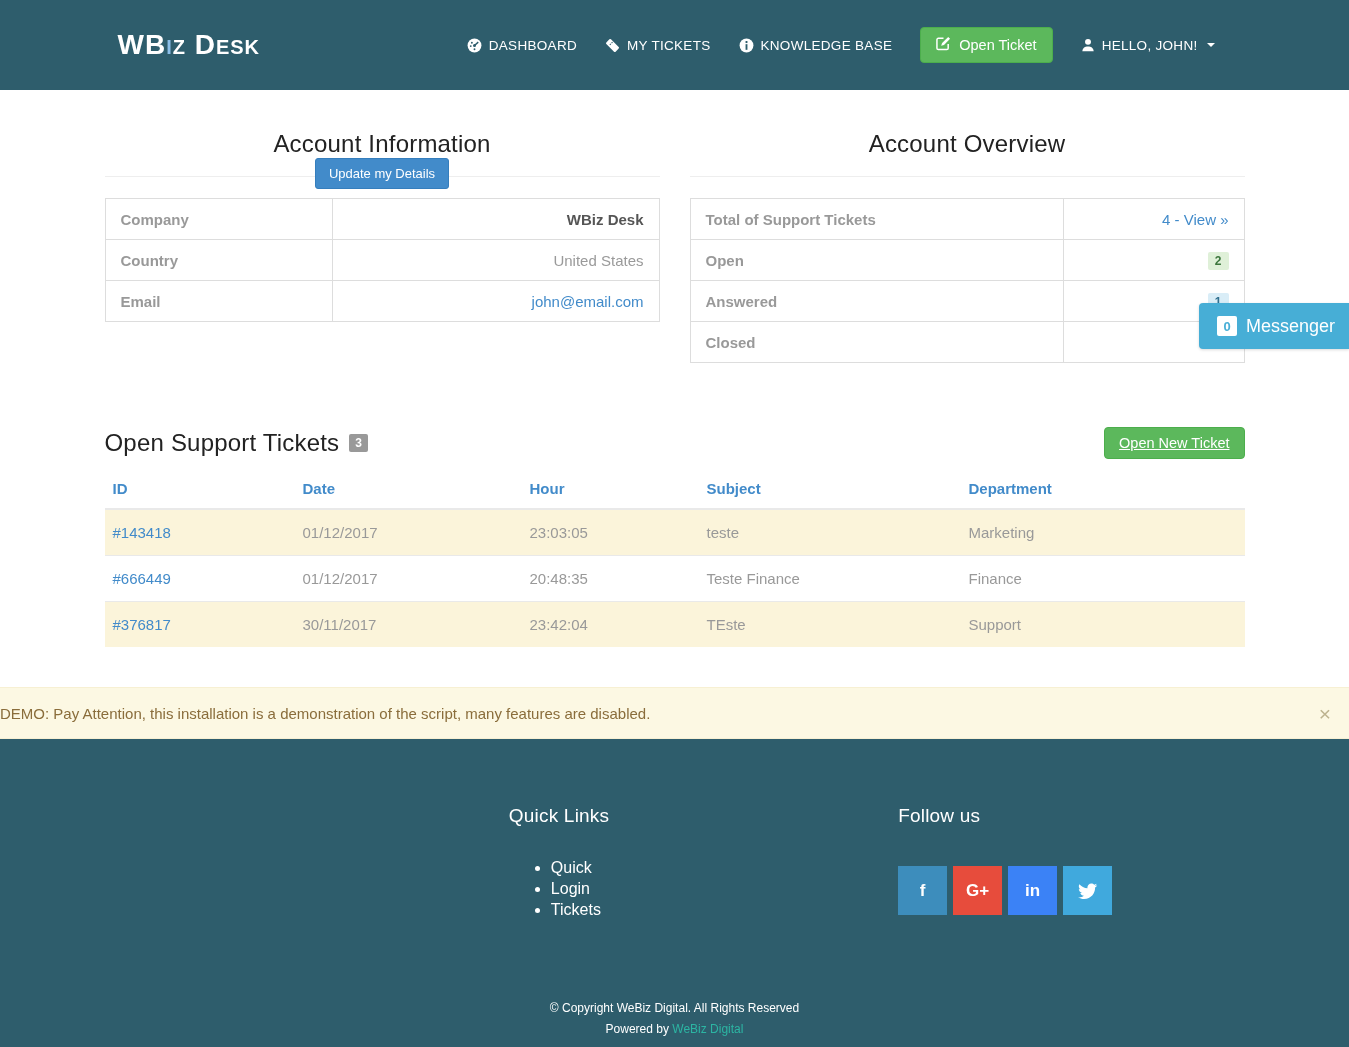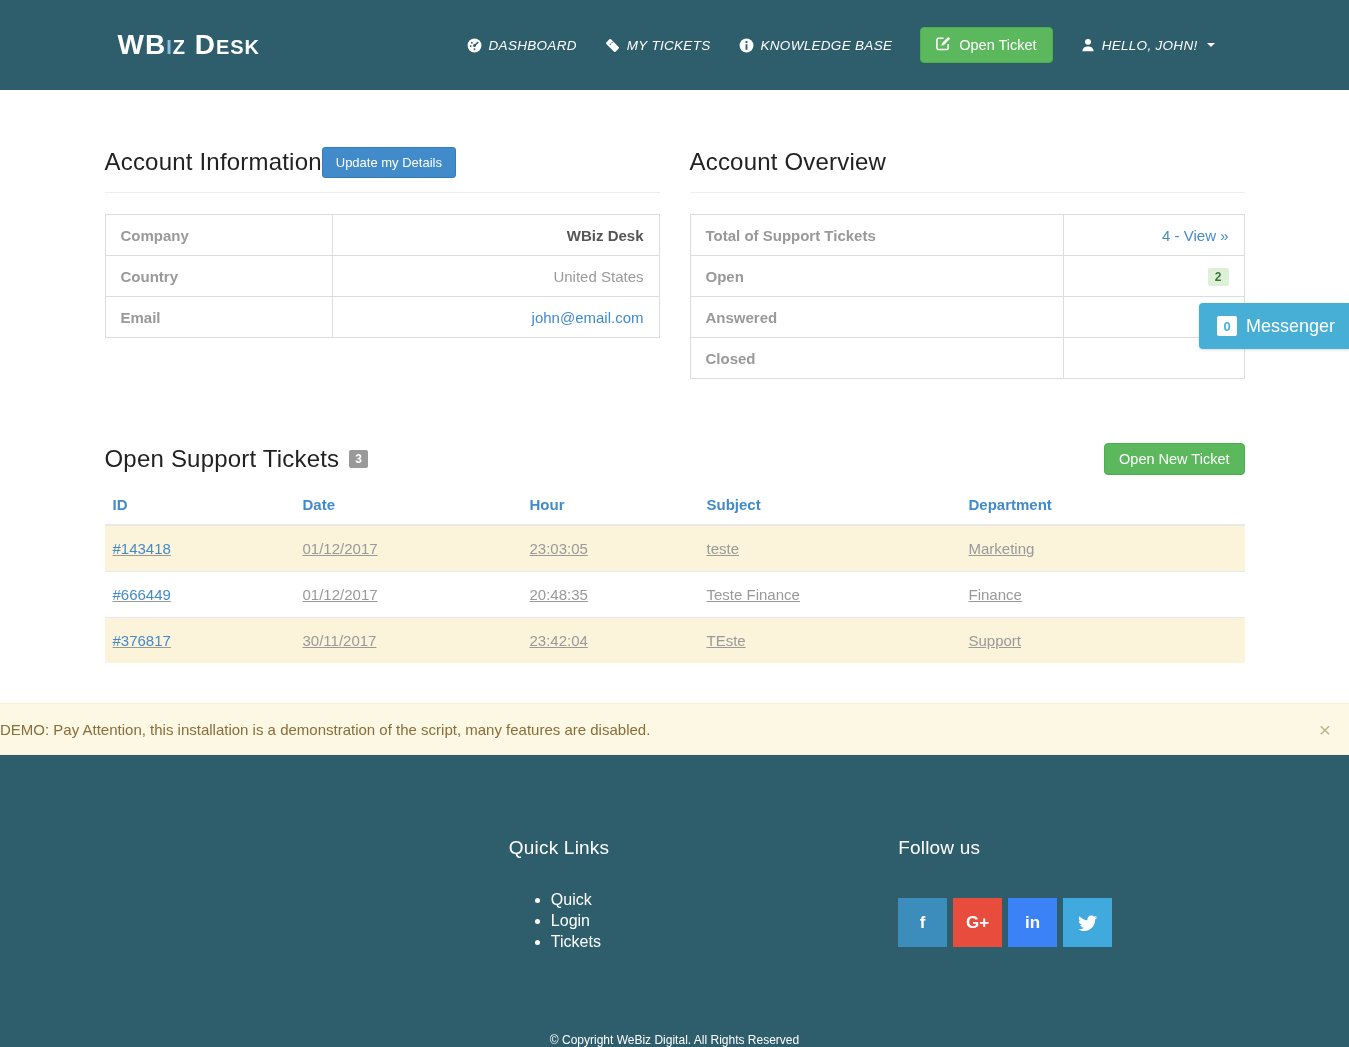--- a/index.html
+++ b/index.html
@@ -3,59 +3,59 @@
 <meta charset="utf-8">
 <style>
   * { box-sizing: border-box; margin: 0; padding: 0; }
   html, body { width: 1349px; height: 1047px; overflow: hidden; }
   body {
     font-family: "Liberation Sans", sans-serif;
     background: #ffffff;
     color: #333;
     position: relative;
   }
-  .container { width: 1140px; margin: 16px auto; gap: 28px; }
+  .container { width: 1140px; margin: 0 auto; gap: 28px; }
 
   
   .navbar {
     height: 90px;
     background: #2e5d6c;
     display: flex;
     align-items: center;
   }
   .nav-flex { display: flex; align-items: center; justify-content: space-between; padding: 0 14px 0 13px; }
   .logo {
     font-size: 28px; font-weight: bold; color: #fff;
     font-variant: small-caps; letter-spacing: 1px; cursor: pointer;
     white-space: nowrap;
   }
   .logo .accent { color: #8cbfe9; }
   .nav-items { display: flex; align-items: center; gap: 28px; padding-right: 16px; }
   .nav-link {
     color: #fff; font-size: 13.5px; text-decoration: none; letter-spacing: .3px;
-    display: flex; align-items: center; gap: 7px; cursor: pointer; white-space: nowrap; font-style: italic;
+    display: flex; align-items: center; gap: 7px; cursor: pointer; white-space: nowrap;
   }
   .nav-link svg { display: block; }
   .btn-green {
     background: #5cb85c; border: 1px solid #4cae4c; color: #fff;
     font-size: 14.5px; padding: 8px 15px; border-radius: 4px;
     display: flex; align-items: center; gap: 8px; cursor: pointer;
     font-family: "Liberation Sans", sans-serif;
   }
   .caret {
     display: inline-block; width: 0; height: 0; margin-left: 2px;
     border-left: 4px solid transparent; border-right: 4px solid transparent;
     border-top: 4px solid #fff;
   }
 
   
   main { padding-top: 40px; }
   .two-col { display: flex; gap: 30px; }
   .col { width: 555px; }
-  .section-head { display: flex; align-items: center; justify-content: flex-start; height: 32px; }
+  .section-head { display: flex; align-items: center; justify-content: space-between; height: 32px; flex-direction: column; }
   h2.section-title { font-size: 24px; font-weight: 500; color: #222; letter-spacing: .2px; }
   .btn-blue {
     background: #428bca; border: 1px solid #357ebd; color: #fff;
     font-size: 13px; padding: 7px 13px; border-radius: 3px; cursor: pointer;
     font-family: "Liberation Sans", sans-serif;
   }
   hr.sep { border: none; border-top: 1px solid #eee; margin: 14px 0 21px; }
 
   table.info-table { width: 100%; border-collapse: collapse; }
   table.info-table td {
@@ -93,30 +93,30 @@
   .tickets-head { display: flex; align-items: center; justify-content: space-between; }
   .title-wrap { display: flex; align-items: center; gap: 10px; }
   .count-badge {
     background: #999; color: #fff; font-size: 12px; font-weight: bold;
     padding: 3px 6px; border-radius: 2px; line-height: 1;
   }
   .btn-green-lg {
     background: #5cb85c; border: 1px solid #4cae4c; color: #fff;
     font-size: 14.5px; padding: 7px 14px; border-radius: 4px; cursor: pointer;
     font-family: "Liberation Sans", sans-serif;
+    text-decoration: underline;
   }
   table.ticket-table { width: 100%; border-collapse: collapse; margin-top: 12px; }
   table.ticket-table th {
     text-align: left; color: #428bca; font-size: 15px; font-weight: bold;
     padding: 9px 8px 11px; border-bottom: 2px solid #e9e9e9;
   }
   table.ticket-table td {
     padding: 14px 8px; font-size: 15px; color: #999; height: 39px;
     border-top: 1px solid #e9e9e9;
-    text-decoration: underline;
   }
   table.ticket-table tr.striped td { background: #fbf4da; }
   table.ticket-table td:first-child a { color: #428bca; text-decoration: none; }
   col.c-id { width: 190px; } col.c-date { width: 227px; } col.c-hour { width: 177px; }
   col.c-subject { width: 262px; } col.c-dept { width: 284px; }
 
   
   .demo-alert {
     margin-top: 40px; height: 52px; background: #fcf8e3;
     border-top: 1px solid #f7f0d3; border-bottom: 1px solid #f7f0d3;

